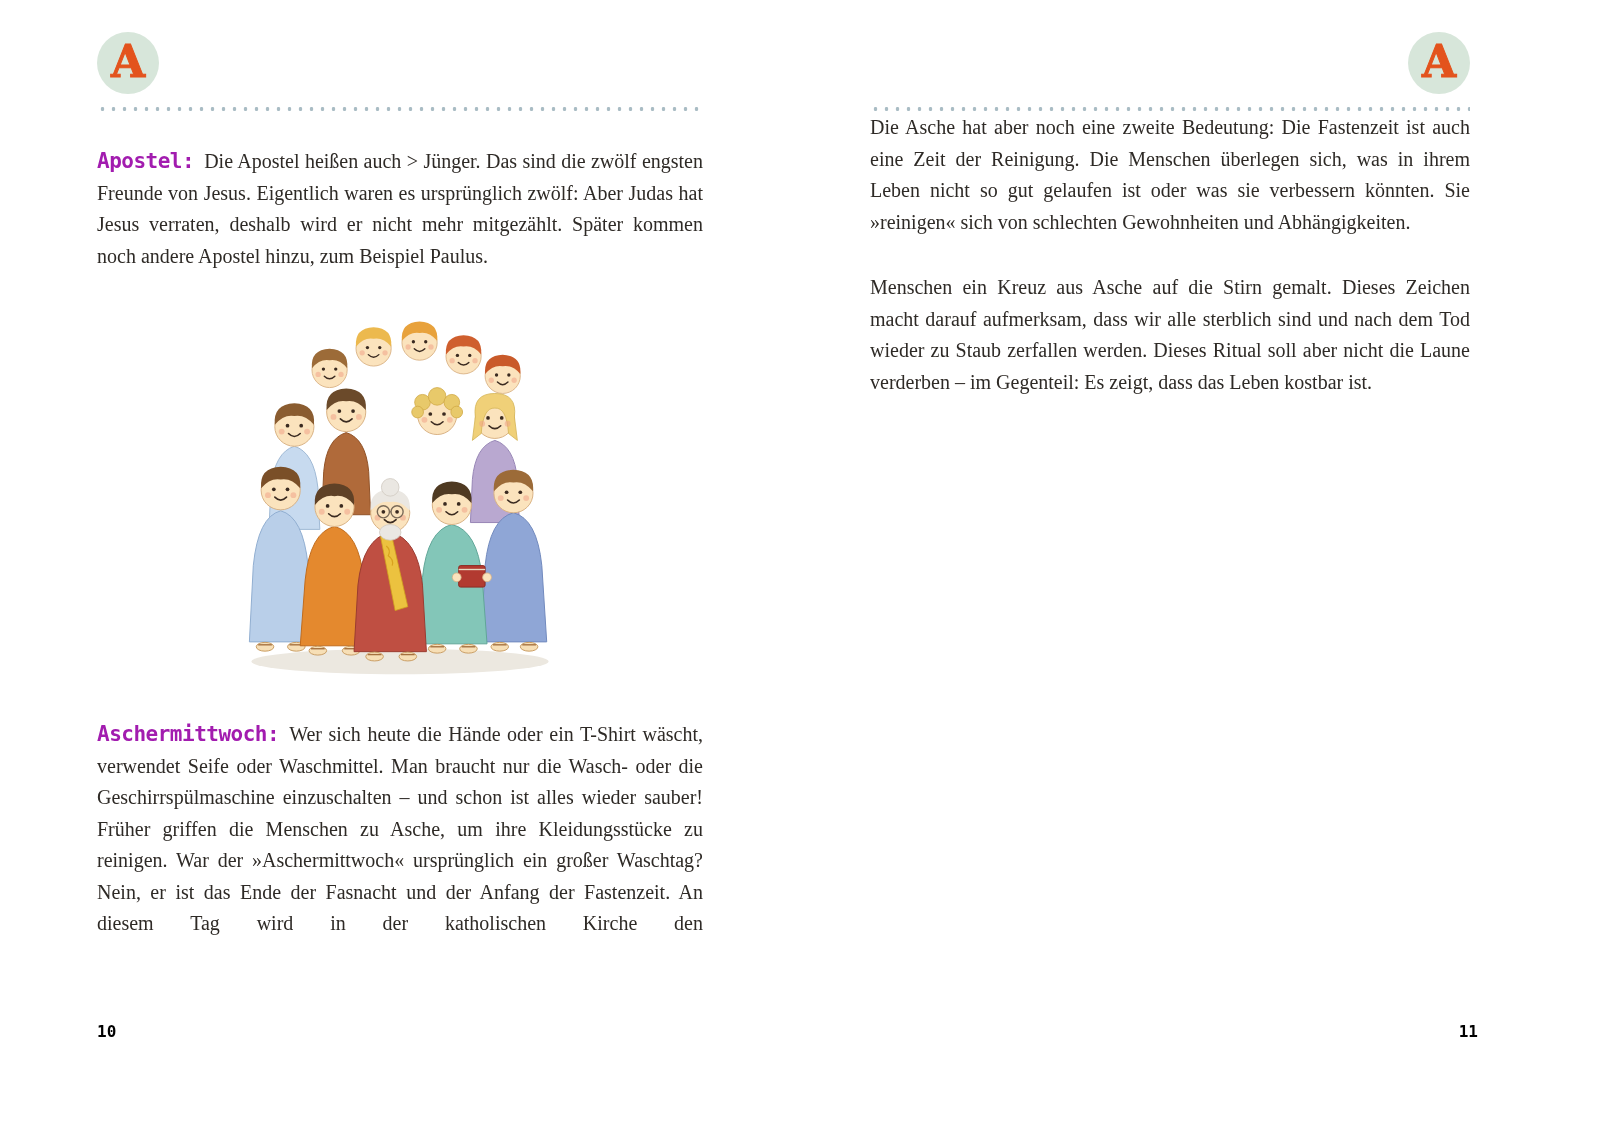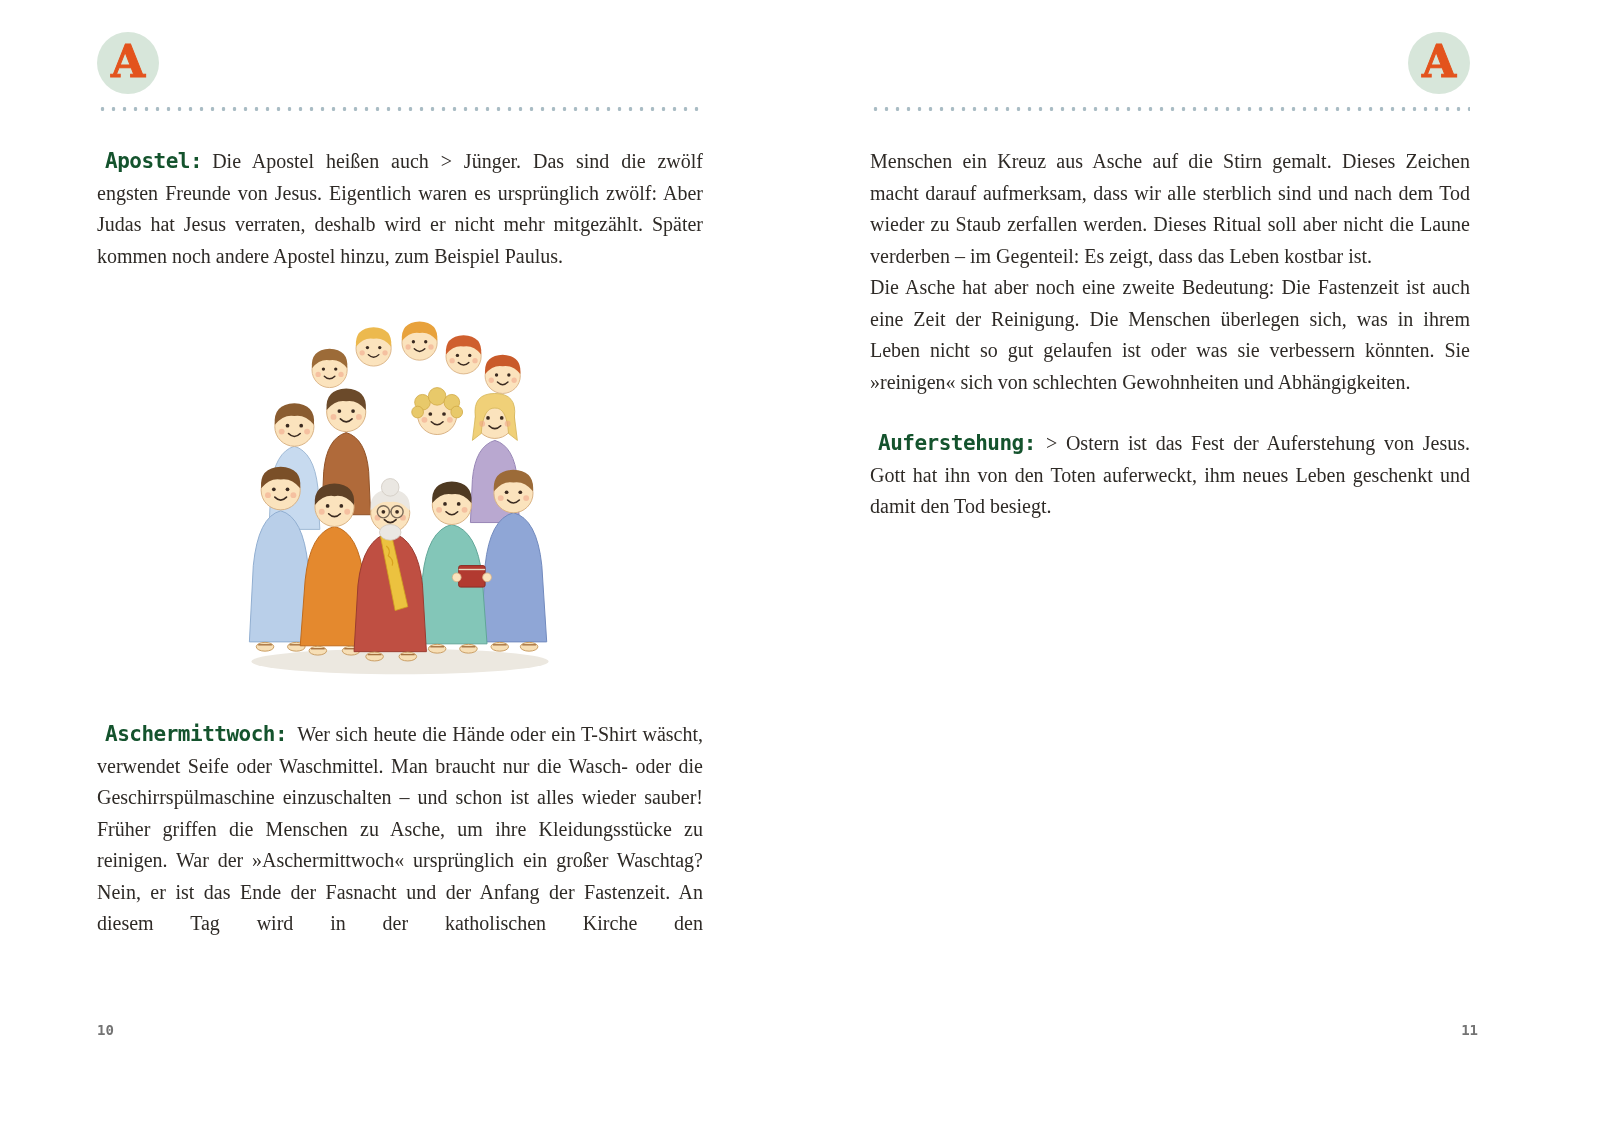--- a/index.html
+++ b/index.html
@@ -58,40 +58,39 @@
   .para { margin-top: 0; }
   .para.first { margin-top: 34px; }
 
   .entry.runon { text-align-last: justify; }
 
   .entry .term {
     font-family: "DejaVu Sans Mono", monospace;
     font-weight: 700;
     font-size: 21px;
     letter-spacing: -0.5px;
-    color: #14532d;
+    color: #a21caf;
     margin-right: 10px;
     white-space: nowrap;
-    margin-left: 8px;
   }
 
   .entry-gap { margin-top: 30px; }
 
   .illustration {
     width: 372px;
     margin: 8px auto 0 auto;
   }
 
   .pagenum {
     position: absolute;
     top: 1022px;
     font-family: "DejaVu Sans Mono", monospace;
     font-weight: 700;
-    font-size: 14px;
-    color: #737373;
+    font-size: 16px;
+    color: #000000;
   }
   .pagenum.left { left: 97px; }
   .pagenum.right { right: 122px; text-align: right; }
 </style>
 </head>
 <body>
 
 <div class="spread">
 
   <section class="column col-left">
@@ -245,22 +244,21 @@
   </section>
 
   <section class="column col-right">
     <div class="badge-row">
       <div class="badge">
         <span class="letter">A</span>
       </div>
     </div>
     <div class="dotted"></div>
 
+    <p class="para">Die Asche hat aber noch eine zweite Bedeutung: Die Fastenzeit ist auch eine Zeit der Reinigung. Die Menschen überlegen sich, was in ihrem Leben nicht so gut gelaufen ist oder was sie verbessern könnten. Sie »reinigen« sich von schlechten Gewohnheiten und Abhängigkeiten.</p>
     <p class="para first">Menschen ein Kreuz aus Asche auf die Stirn gemalt. Dieses Zeichen macht darauf aufmerksam, dass wir alle sterblich sind und nach dem Tod wieder zu Staub zerfallen werden. Dieses Ritual soll aber nicht die Laune verderben – im Gegenteil: Es zeigt, dass das Leben kostbar ist.</p>
-    <p class="para">Die Asche hat aber noch eine zweite Bedeutung: Die Fastenzeit ist auch eine Zeit der Reinigung. Die Menschen überlegen sich, was in ihrem Leben nicht so gut gelaufen ist oder was sie verbessern könnten. Sie »reinigen« sich von schlechten Gewohnheiten und Abhängigkeiten.</p>
-
-    <p class="entry entry-gap"><span class="term">Auferstehung:</span><span>&gt; Ostern ist das Fest der Auferstehung von Jesus. Gott hat ihn von den Toten auferweckt, ihm neues Leben geschenkt und damit den Tod besiegt.</span></p>
+
   </section>
 
   <div class="pagenum left">10</div>
   <div class="pagenum right">11</div>
 
 </div>
 
 </body></html>

